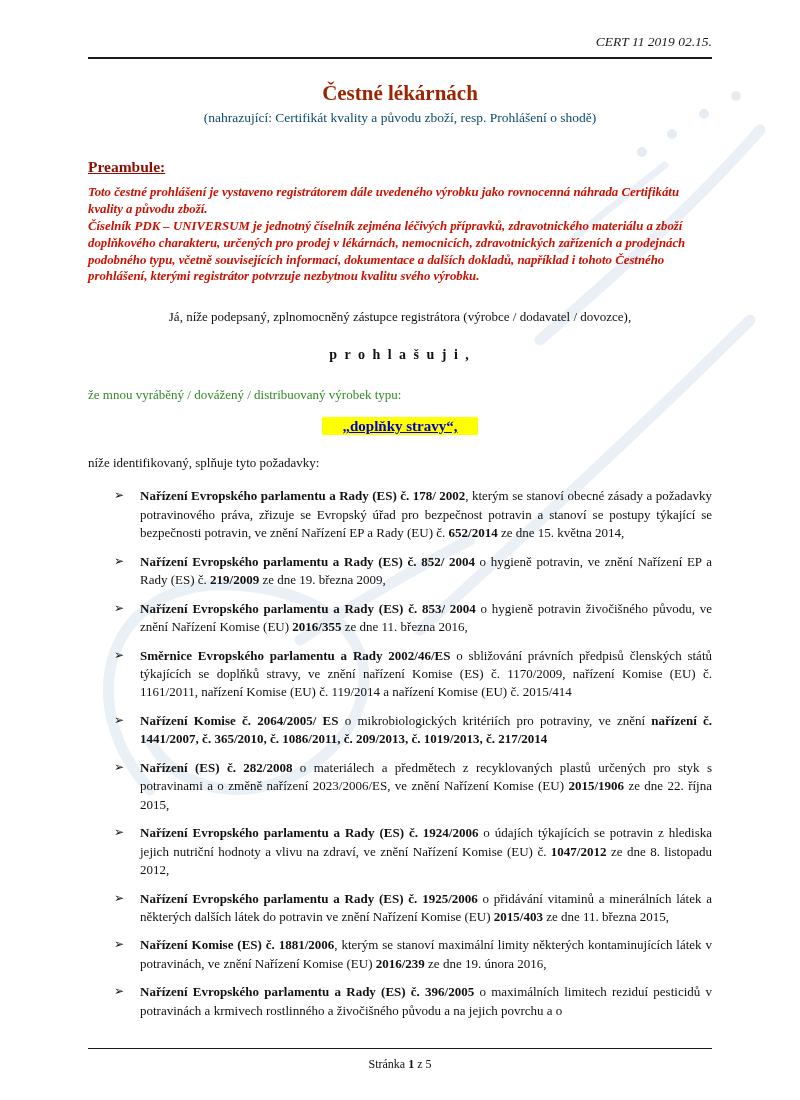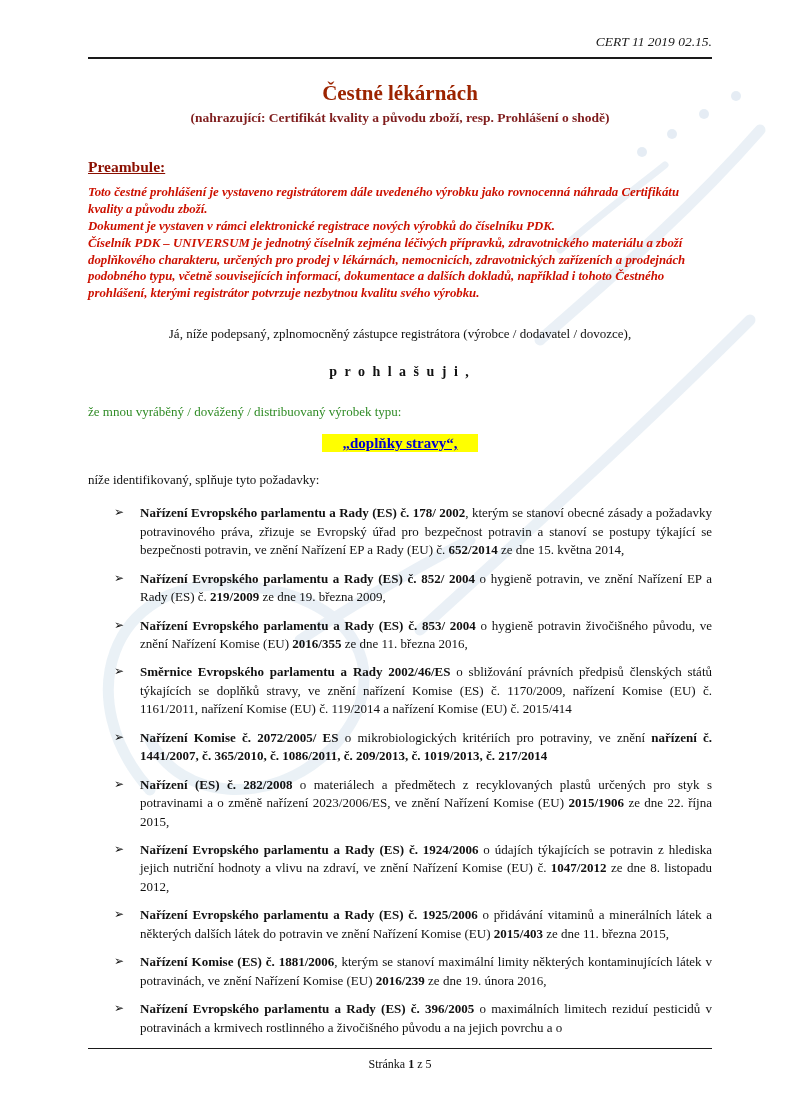--- a/index.html
+++ b/index.html
@@ -37,22 +37,22 @@
     margin: 22px 0 0 0;
     text-align: center;
     font-size: 21px;
     font-weight: bold;
     color: #9c2400;
   }
   .subtitle {
     margin-top: 4px;
     text-align: center;
     font-size: 13.5px;
-    font-weight: bold;
-    color: #7f1d1d;
+    font-weight: normal;
+    color: #0c4a6e;
   }
   .preamble-heading {
     margin-top: 32px;
     font-size: 15.5px;
     font-weight: bold;
     text-decoration: underline;
     color: #8b0f00;
   }
   .preamble-body {
     margin-top: 8px;
@@ -147,41 +147,40 @@
   <div class="content">
     <div class="doc-code">CERT 11 2019 02.15.</div>
     <div class="rule top-rule"></div>
 
     <h1 class="title">Čestné lékárnách</h1>
     <div class="subtitle">(nahrazující: Certifikát kvality a původu zboží, resp. Prohlášení o shodě)</div>
 
     <div class="preamble-heading">Preambule:</div>
     <div class="preamble-body">
         <div>Toto čestné prohlášení je vystaveno registrátorem dále uvedeného výrobku jako rovnocenná náhrada Certifikátu kvality a původu zboží.</div>
-        <div>Dokument je vystaven v rámci elektronické registrace nových výrobků do číselníku PDK.</div>
         <div>Číselník PDK – UNIVERSUM je jednotný číselník zejména léčivých přípravků, zdravotnického materiálu a zboží doplňkového charakteru, určených pro prodej v lékárnách, nemocnicích, zdravotnických zařízeních a prodejnách podobného typu, včetně souvisejících informací, dokumentace a dalších dokladů, například i tohoto Čestného prohlášení, kterými registrátor potvrzuje nezbytnou kvalitu svého výrobku.</div>
       </div>
 
     <div class="decl-intro">Já, níže podepsaný, zplnomocněný zástupce registrátora (výrobce / dodavatel / dovozce),</div>
     <div class="decl-word">p r o h l a š u j i ,</div>
 
     <div class="product-line">že mnou vyráběný / dovážený  / distribuovaný výrobek typu:</div>
 
     <div class="product-type-wrap">
       <span class="product-type">„doplňky stravy“,</span>
     </div>
 
     <div class="identified-line">níže identifikovaný, splňuje tyto požadavky:</div>
 
     <ul class="req-list">
         <li class="req-item"><span class="bullet">➢</span><span><span class="bold">Nařízení Evropského parlamentu a Rady (ES) č. 178/ 2002</span><span>, kterým se stanoví obecné zásady a požadavky potravinového práva, zřizuje se Evropský úřad pro bezpečnost potravin a stanoví se postupy týkající se bezpečnosti potravin, ve znění Nařízení EP a Rady (EU) č. </span><span class="bold">652/2014</span><span> ze dne 15. května 2014,</span></span></li>
         <li class="req-item"><span class="bullet">➢</span><span><span class="bold">Nařízení Evropského parlamentu a Rady (ES) č. 852/ 2004</span><span> o hygieně potravin, ve znění Nařízení EP a Rady (ES) č. </span><span class="bold">219/2009</span><span> ze dne 19. března 2009,</span></span></li>
         <li class="req-item"><span class="bullet">➢</span><span><span class="bold">Nařízení Evropského parlamentu a Rady (ES) č. 853/ 2004</span><span> o hygieně potravin živočišného původu, ve znění Nařízení Komise (EU) </span><span class="bold">2016/355</span><span> ze dne 11. března 2016,</span></span></li>
         <li class="req-item"><span class="bullet">➢</span><span><span class="bold">Směrnice Evropského parlamentu a Rady 2002/46/ES</span><span> o sbližování právních předpisů členských států týkajících se doplňků stravy, ve znění nařízení Komise (ES) č. 1170/2009, nařízení Komise (EU) č. 1161/2011, nařízení Komise (EU) č. 119/2014 a nařízení Komise (EU) č. 2015/414</span></span></li>
-        <li class="req-item"><span class="bullet">➢</span><span><span class="bold">Nařízení Komise č. 2072/2005/ ES</span><span> o mikrobiologických kritériích pro potraviny, ve znění </span><span class="bold">nařízení č. 1441/2007, č. 365/2010, č. 1086/2011, č. 209/2013, č. 1019/2013, č. 217/2014</span></span></li>
+        <li class="req-item"><span class="bullet">➢</span><span><span class="bold">Nařízení Komise č. 2064/2005/ ES</span><span> o mikrobiologických kritériích pro potraviny, ve znění </span><span class="bold">nařízení č. 1441/2007, č. 365/2010, č. 1086/2011, č. 209/2013, č. 1019/2013, č. 217/2014</span></span></li>
         <li class="req-item"><span class="bullet">➢</span><span><span class="bold">Nařízení (ES) č. 282/2008</span><span> o materiálech a předmětech z recyklovaných plastů určených pro styk s potravinami a o změně nařízení 2023/2006/ES, ve znění Nařízení Komise (EU) </span><span class="bold">2015/1906</span><span> ze dne 22. října 2015,</span></span></li>
         <li class="req-item"><span class="bullet">➢</span><span><span class="bold">Nařízení Evropského parlamentu a Rady (ES) č. 1924/2006</span><span> o údajích týkajících se potravin z hlediska jejich nutriční hodnoty a vlivu na zdraví, ve znění Nařízení Komise (EU) č. </span><span class="bold">1047/2012</span><span> ze dne 8. listopadu 2012,</span></span></li>
         <li class="req-item"><span class="bullet">➢</span><span><span class="bold">Nařízení Evropského parlamentu a Rady (ES) č. 1925/2006</span><span> o přidávání vitaminů a minerálních látek a některých dalších látek do potravin ve znění Nařízení Komise (EU) </span><span class="bold">2015/403</span><span> ze dne 11. března 2015,</span></span></li>
         <li class="req-item"><span class="bullet">➢</span><span><span class="bold">Nařízení Komise (ES) č. 1881/2006</span><span>, kterým se stanoví maximální limity některých kontaminujících látek v potravinách, ve znění Nařízení Komise (EU) </span><span class="bold">2016/239</span><span> ze dne 19. února 2016,</span></span></li>
         <li class="req-item"><span class="bullet">➢</span><span><span class="bold">Nařízení Evropského parlamentu a Rady (ES) č. 396/2005</span><span> o maximálních limitech reziduí pesticidů v potravinách a krmivech rostlinného a živočišného původu a na jejich povrchu a o</span></span></li>
       </ul>
   </div>
 
   <div class="footer">
     <div class="rule footer-rule"></div>

